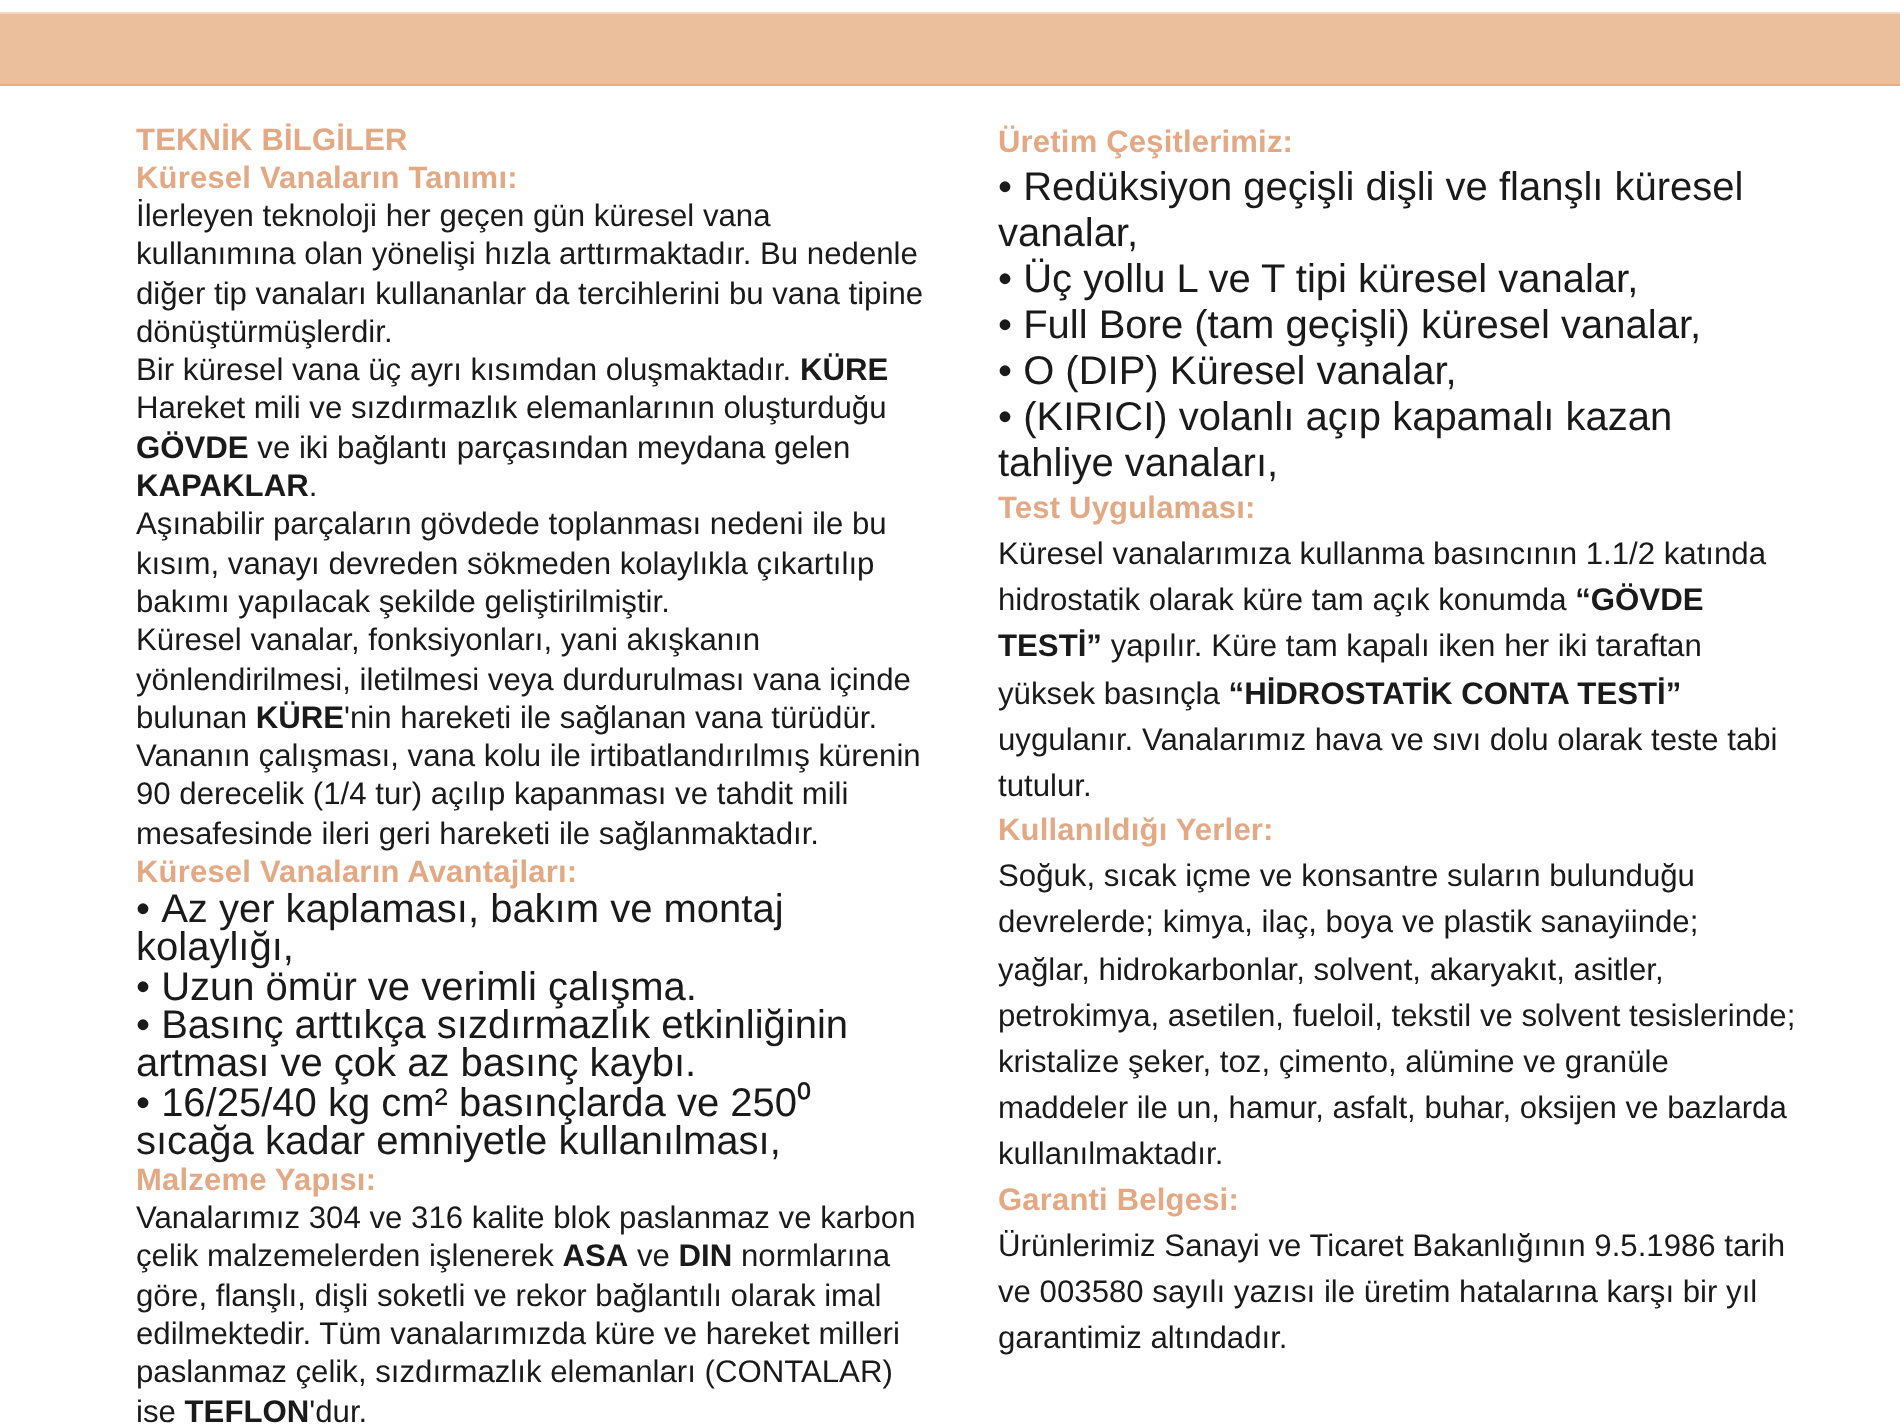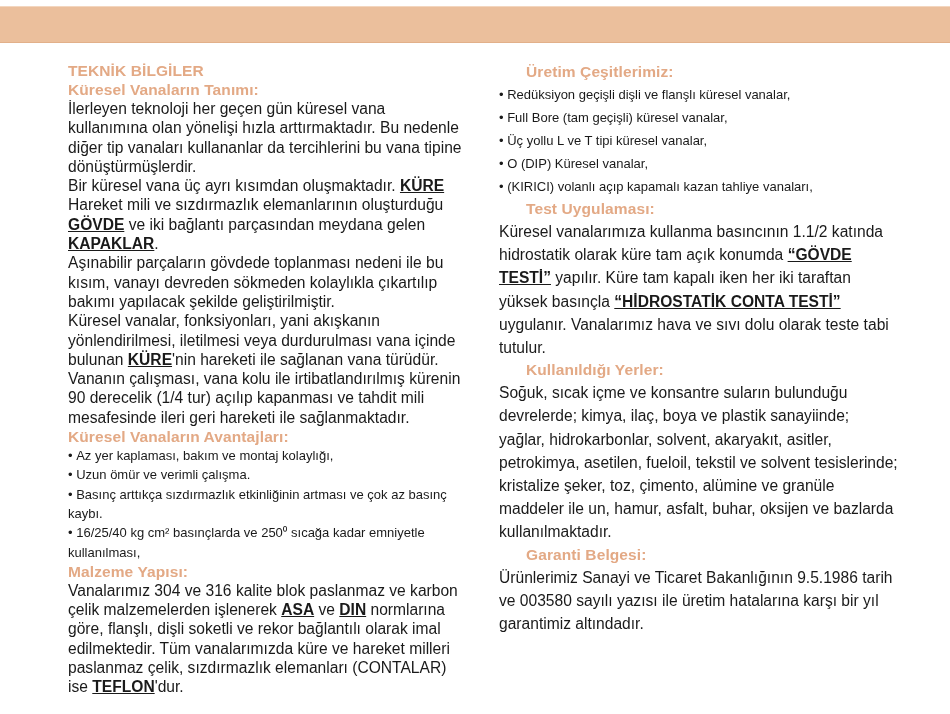--- a/index.html
+++ b/index.html
@@ -15,25 +15,25 @@
   .col { position:absolute; top:61px; }
   .col-left { left:68px; width:400px; }
   .col-right { left:499px; width:400px; }
   .h {
     color:#e3a985; font-weight:bold; font-size:15.5px; line-height:19px;
     letter-spacing:0.1px;
   }
   .p {
     font-size:15.6px; line-height:19.3px; margin:0;
   }
-  .p b { font-weight:bold;text-decoration:underline; }
-  .li { font-size:13px; line-height:19.3px; }
+  .p b { font-weight:bold; }
+  .li { font-size:20px; line-height:19.3px; }
   .col-right .li { line-height:23px; }
   .col-right .p { line-height:23.2px; }
-  .col-right .h { line-height:22px;margin-left:27px; }
+  .col-right .h { line-height:22px; }
   .li-bullet::before { content:"\2022\00a0"; }
 </style>
 </head>
 <body>
 
 <div class="top-band"></div>
 
 <div class="col col-left">
   <div class="h">TEKNİK BİLGİLER</div>
   <div class="h">Küresel Vanaların Tanımı:</div>
@@ -49,22 +49,22 @@
   <div class="li li-bullet">Basınç arttıkça sızdırmazlık etkinliğinin artması ve çok az basınç kaybı.</div>
   <div class="li li-bullet">16/25/40 kg cm² basınçlarda ve 250⁰ sıcağa kadar emniyetle kullanılması,</div>
 
   <div class="h">Malzeme Yapısı:</div>
   <p class="p"><span>Vanalarımız 304 ve 316 kalite blok paslanmaz ve karbon çelik malzemelerden işlenerek </span><b>ASA</b><span> ve </span><b>DIN</b><span> normlarına göre, flanşlı, dişli soketli ve rekor bağlantılı olarak imal edilmektedir. Tüm vanalarımızda küre ve hareket milleri paslanmaz çelik, sızdırmazlık elemanları (CONTALAR) ise </span><b>TEFLON</b><span>'dur.</span></p>
 </div>
 
 <div class="col col-right">
   <div class="h">Üretim Çeşitlerimiz:</div>
   <div class="li li-bullet">Redüksiyon geçişli dişli ve flanşlı küresel vanalar,</div>
+  <div class="li li-bullet">Üç yollu L ve T tipi küresel vanalar,</div>
   <div class="li li-bullet">Full Bore (tam geçişli) küresel vanalar,</div>
-  <div class="li li-bullet">Üç yollu L ve T tipi küresel vanalar,</div>
   <div class="li li-bullet">O (DIP) Küresel vanalar,</div>
   <div class="li li-bullet">(KIRICI) volanlı açıp kapamalı kazan tahliye vanaları,</div>
 
   <div class="h">Test Uygulaması:</div>
   <p class="p"><span>Küresel vanalarımıza kullanma basıncının 1.1/2 katında hidrostatik olarak küre tam açık konumda </span><b>“GÖVDE TESTİ”</b><span> yapılır. Küre tam kapalı iken her iki taraftan yüksek basınçla </span><b>“HİDROSTATİK CONTA TESTİ”</b><span> uygulanır. Vanalarımız hava ve sıvı dolu olarak teste tabi tutulur.</span></p>
 
   <div class="h">Kullanıldığı Yerler:</div>
   <p class="p">Soğuk, sıcak içme ve konsantre suların bulunduğu devrelerde; kimya, ilaç, boya ve plastik sanayiinde; yağlar, hidrokarbonlar, solvent, akaryakıt, asitler, petrokimya, asetilen, fueloil, tekstil ve solvent tesislerinde; kristalize şeker, toz, çimento, alümine ve granüle maddeler ile un, hamur, asfalt, buhar, oksijen ve bazlarda kullanılmaktadır.</p>
 
   <div class="h">Garanti Belgesi:</div>

